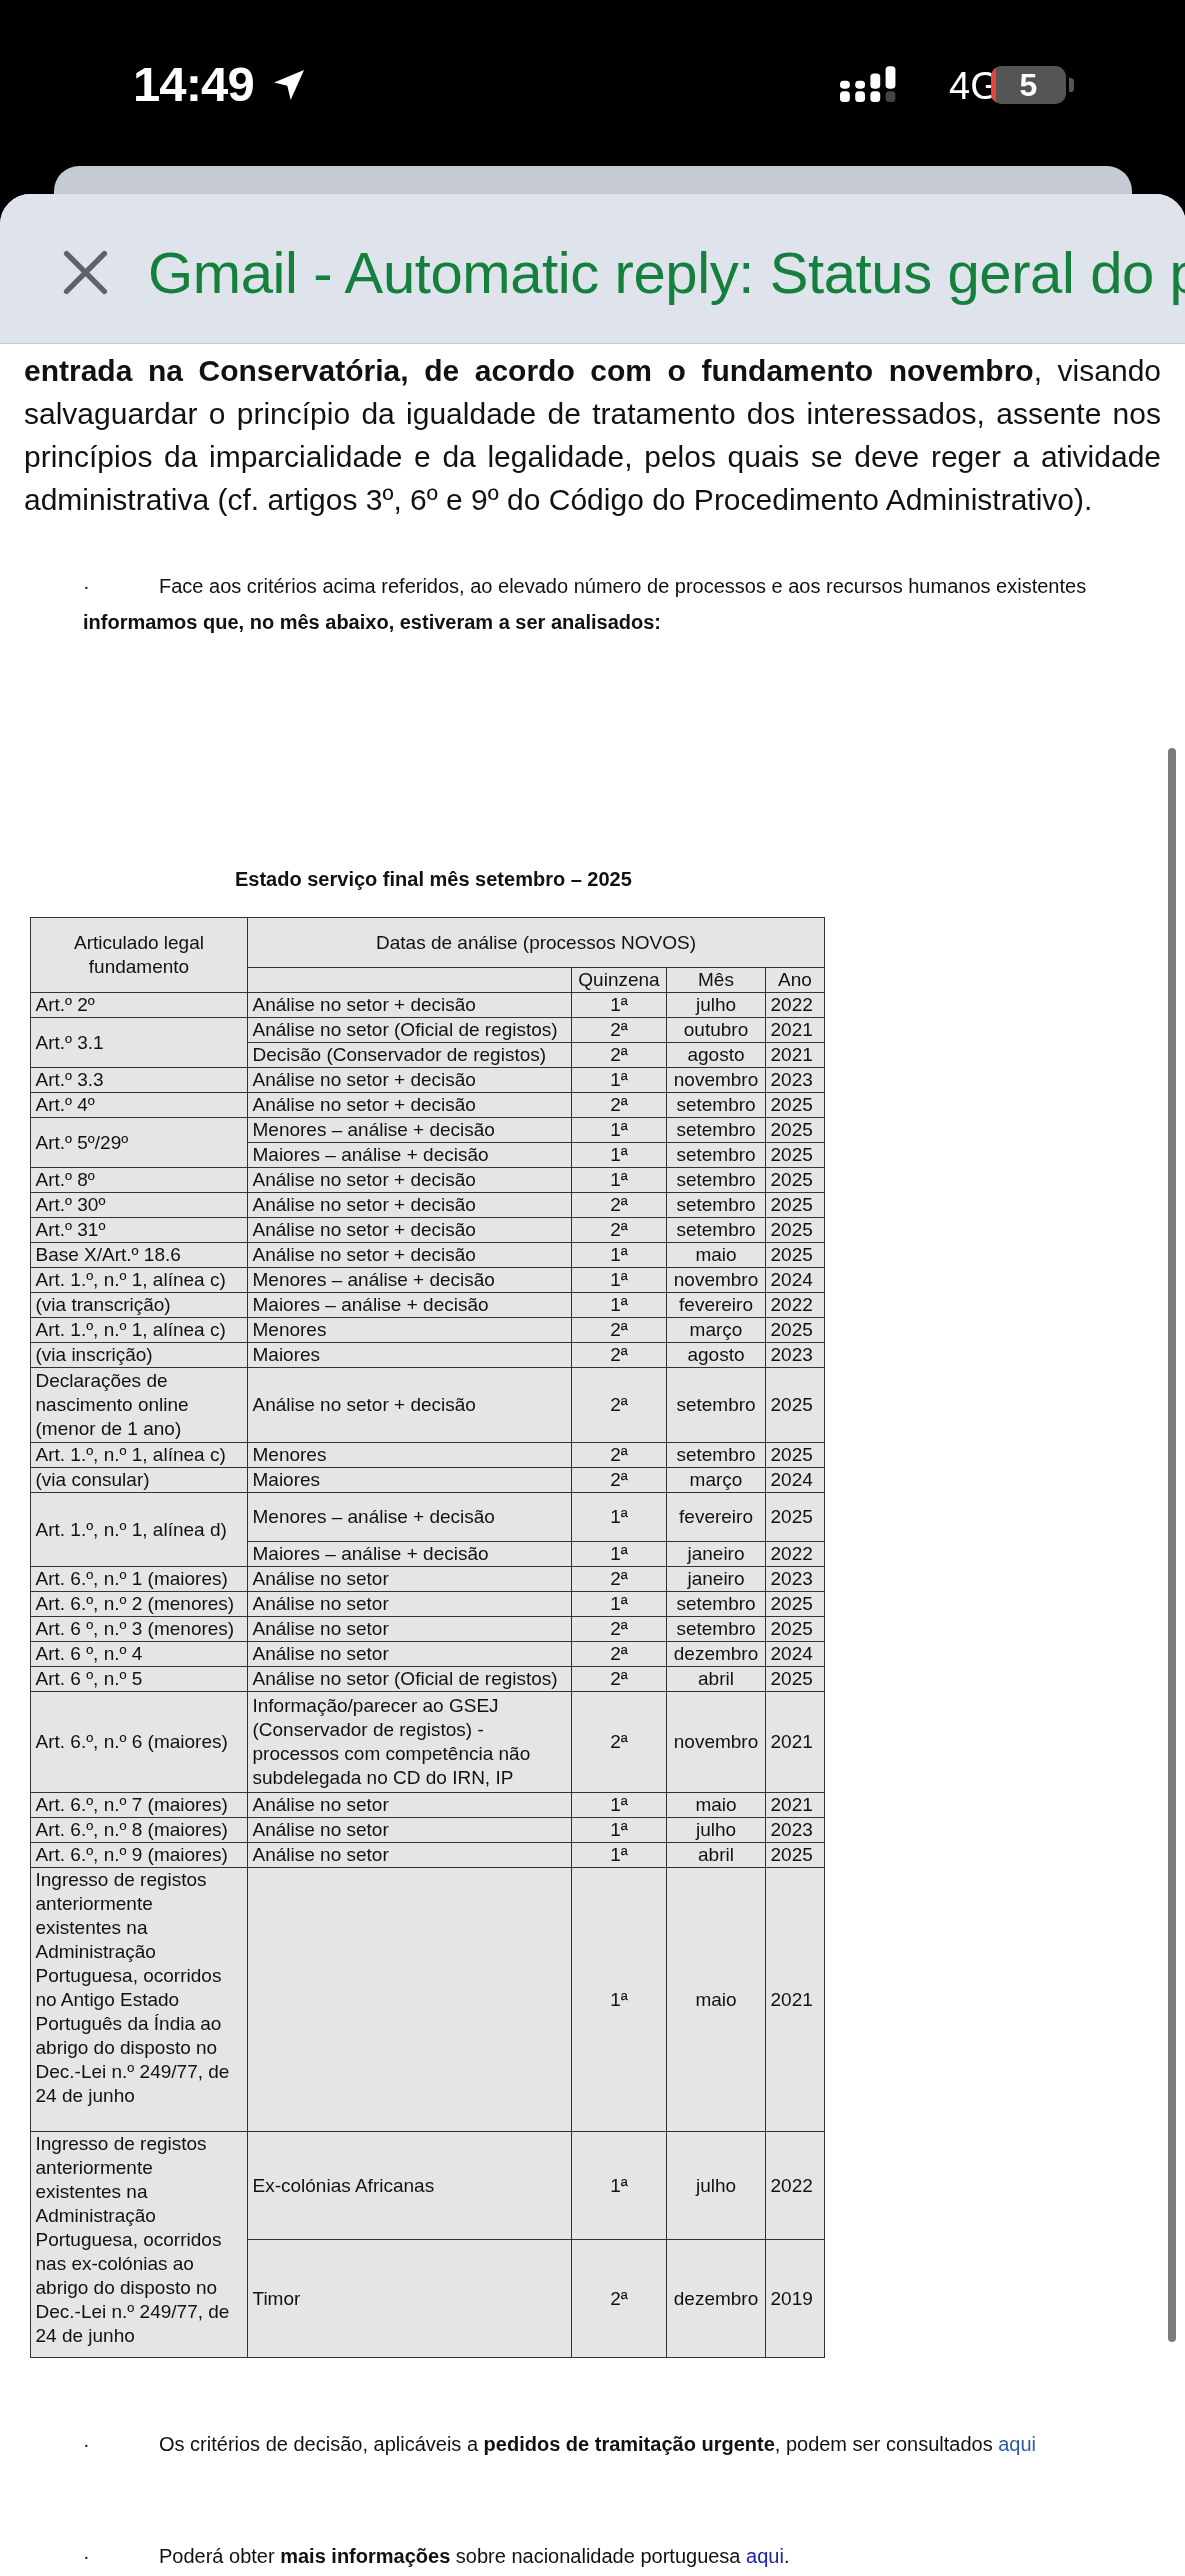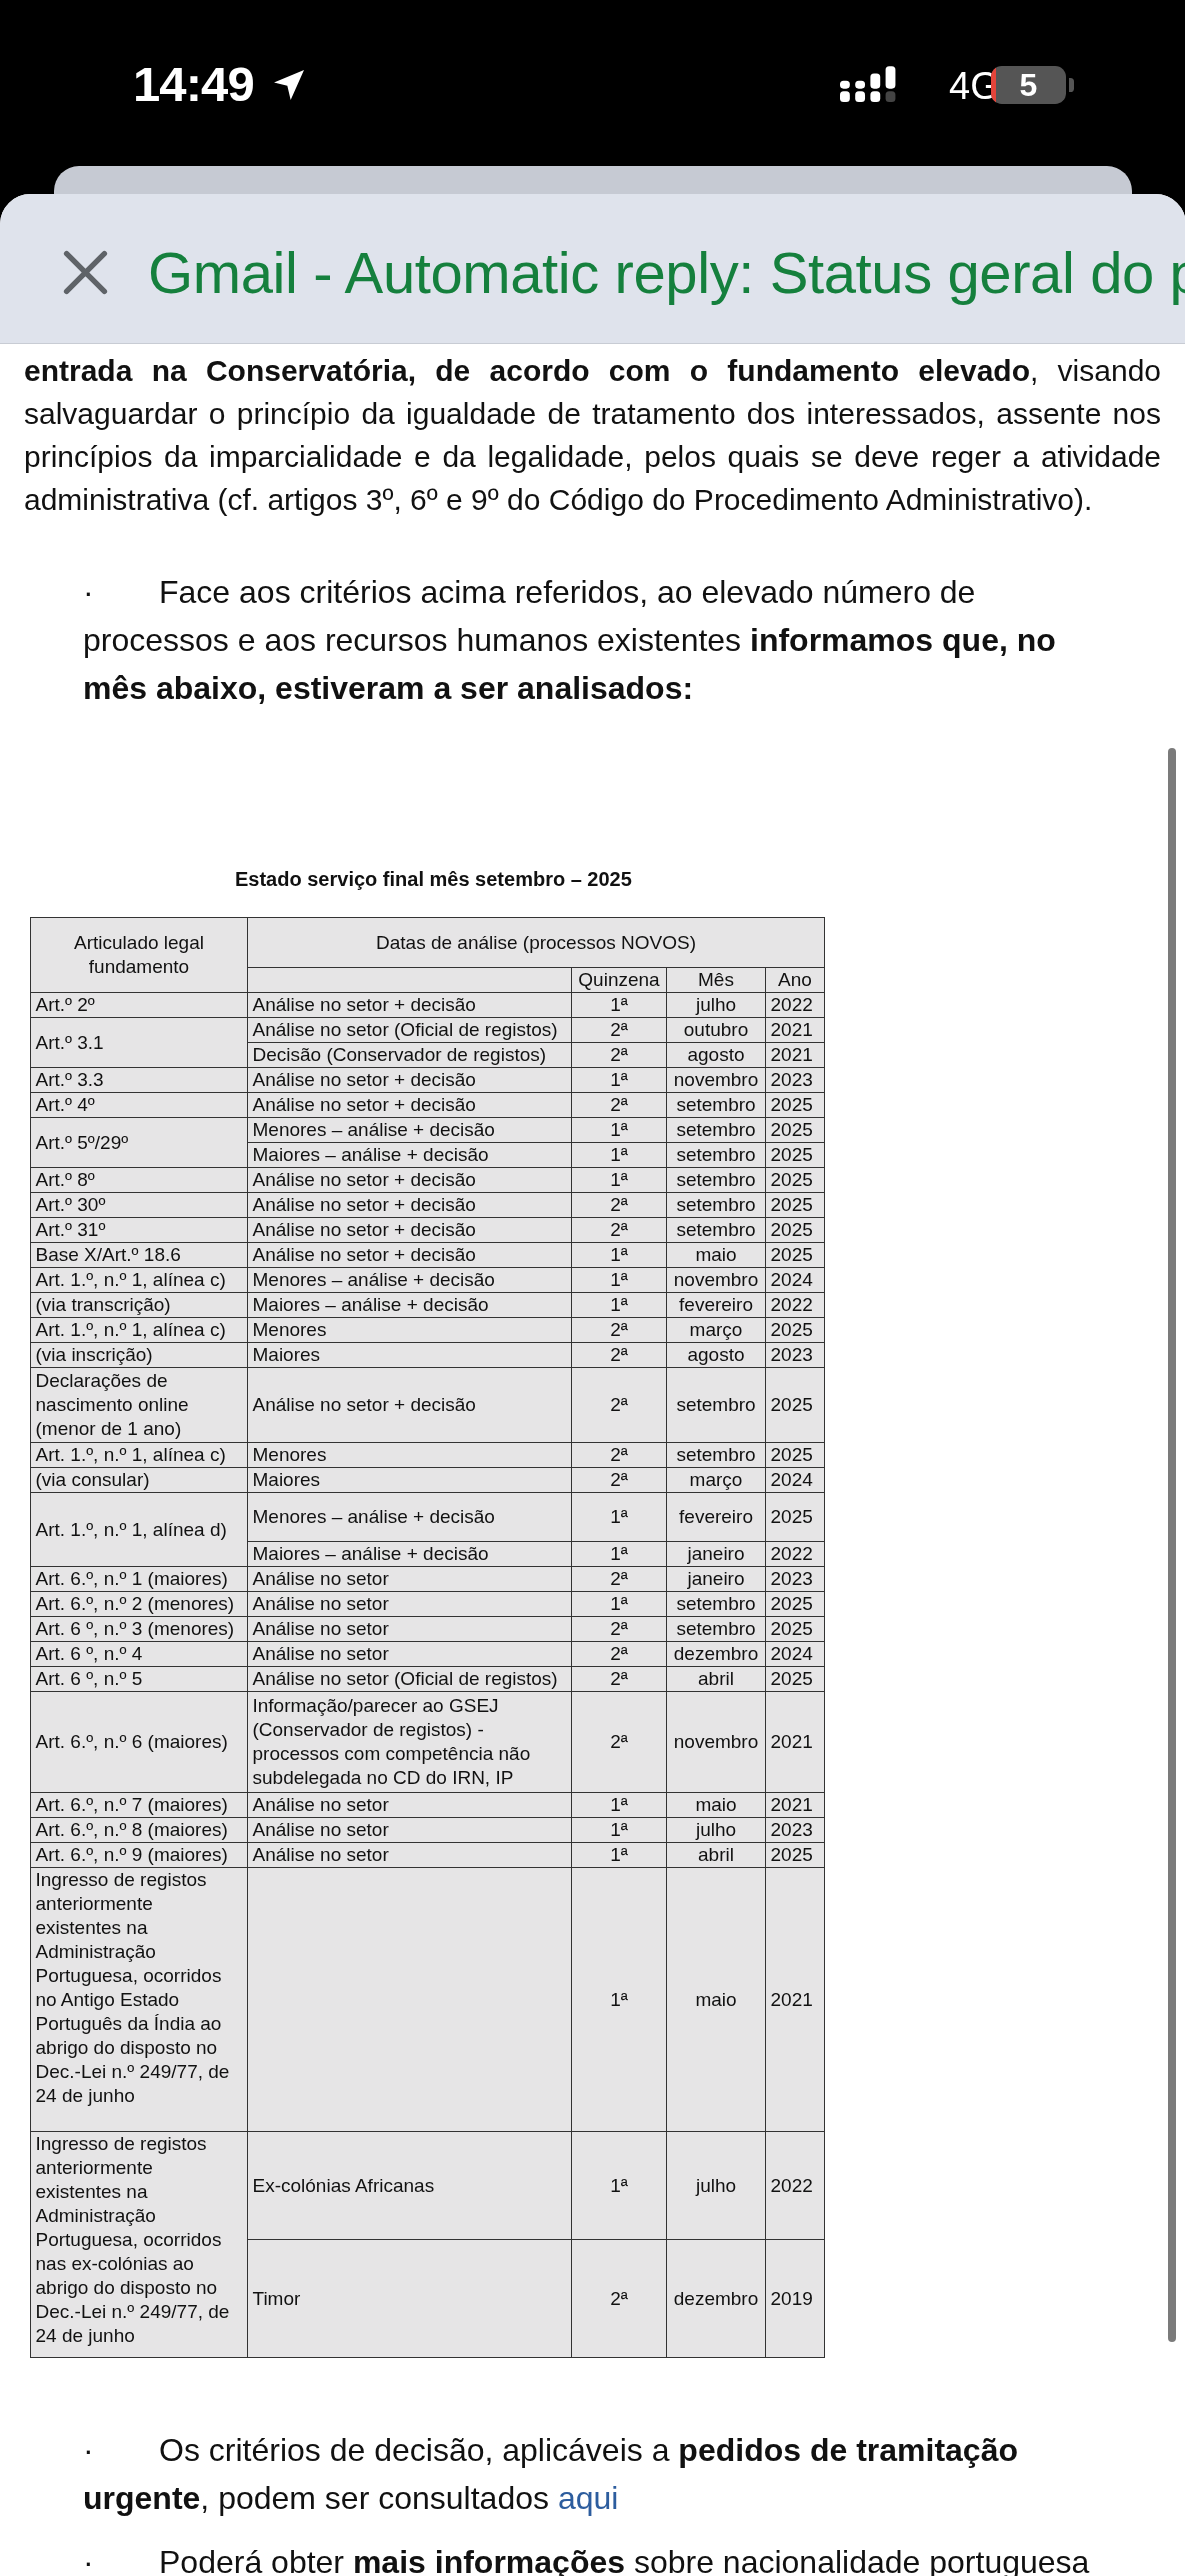--- a/index.html
+++ b/index.html
@@ -17,21 +17,21 @@
     .battery-tip { position:absolute; left:1069px; top:78px; width:5.4px; height:14.4px; background:#555; border-radius:0 3.6px 3.6px 0; }
     .sheet-back { position:absolute; left:54px; top:166px; width:1078px; height:72px; background:#c6cad3; border-radius:25px 25px 0 0; }
     .sheet { position:absolute; left:0; top:194px; width:1186px; height:2382px; background:#fff; border-radius:30.5px 30.5px 0 0; overflow:hidden; }
     .header { position:absolute; left:0; top:0; width:1186px; height:149px; background:#dfe3ec; border-bottom:1.8px solid #c8ccd4; }
     .close-btn { position:absolute; left:54px; top:47px; width:63px; height:63px; cursor:pointer; }
     .header-title { position:absolute; left:148px; top:45px; font-size:58px; color:#15803d; white-space:nowrap; letter-spacing:-0.4px;
                     font-family:"Liberation Sans", sans-serif; }
     .content { position:absolute; left:0; top:151px; width:1186px; }
     .para { position:absolute; left:24px; width:1137px; font-size:30px; line-height:43px; color:#111; text-align:justify; }
     .para b { font-weight:bold; }
-    .bullet-block { position:absolute; left:83px; width:1033px; font-size:32px; line-height:48px; color:#111; }
+    .bullet-block { position:absolute; left:83px; width:1033px; font-size:20px; line-height:36px; color:#111; }
     .bullet-dot { display:inline-block; width:76px; }
     .caption { position:absolute; left:235px; top:523px; font-size:20px; font-weight:bold; color:#111; }
     table.grid { position:absolute; left:30px; top:572px; border-collapse:collapse; background:#e6e5e6; font-size:19px; color:#111;
                  font-family:"Liberation Sans", sans-serif; }
     table.grid td, table.grid th { border:1.8px solid #333; padding:0 4.5px; font-weight:normal; line-height:24px; vertical-align:middle; }
     th.c-art { width:207px; text-align:center; }
     .c-q, .c-m, .c-a { text-align:center; }
     td.c-a { text-align:left; }
     .link { color:#2d5d9e; cursor:pointer; }
     .link2 { color:#1a22a8; cursor:pointer; }
@@ -68,21 +68,21 @@
 <div class="sheet">
   <div class="header">
     <svg class="close-btn" viewBox="0 0 70 70">
       <path d="M14 14 L56 56 M56 14 L14 56" stroke="#5f6368" stroke-width="6" stroke-linecap="round"></path>
     </svg>
     <span class="header-title">Gmail - Automatic reply: Status geral do pro...</span>
   </div>
 
   <div class="content">
     <div class="para" style="top:3.6px;">
-      <b>entrada na Conservatória, de acordo com o fundamento elevado</b><span>, visando salvaguardar o princípio da igualdade de tratamento dos interessados, assente nos princípios da imparcialidade e da legalidade, pelos quais se deve reger a atividade administrativa (cf. artigos 3º, 6º e 9º do Código do Procedimento Administrativo).</span>
+      <b>entrada na Conservatória, de acordo com o fundamento novembro</b><span>, visando salvaguardar o princípio da igualdade de tratamento dos interessados, assente nos princípios da imparcialidade e da legalidade, pelos quais se deve reger a atividade administrativa (cf. artigos 3º, 6º e 9º do Código do Procedimento Administrativo).</span>
     </div>
 
     <div class="bullet-block" style="top:223px;">
       <span class="bullet-dot">·</span><span>Face aos critérios acima referidos, ao elevado número de processos e aos recursos humanos existentes </span><b>informamos que, no mês abaixo, estiveram a ser analisados:</b>
     </div>
 
     <div class="caption">Estado serviço final mês setembro – 2025</div>
 
     <table class="grid">
       <thead>

